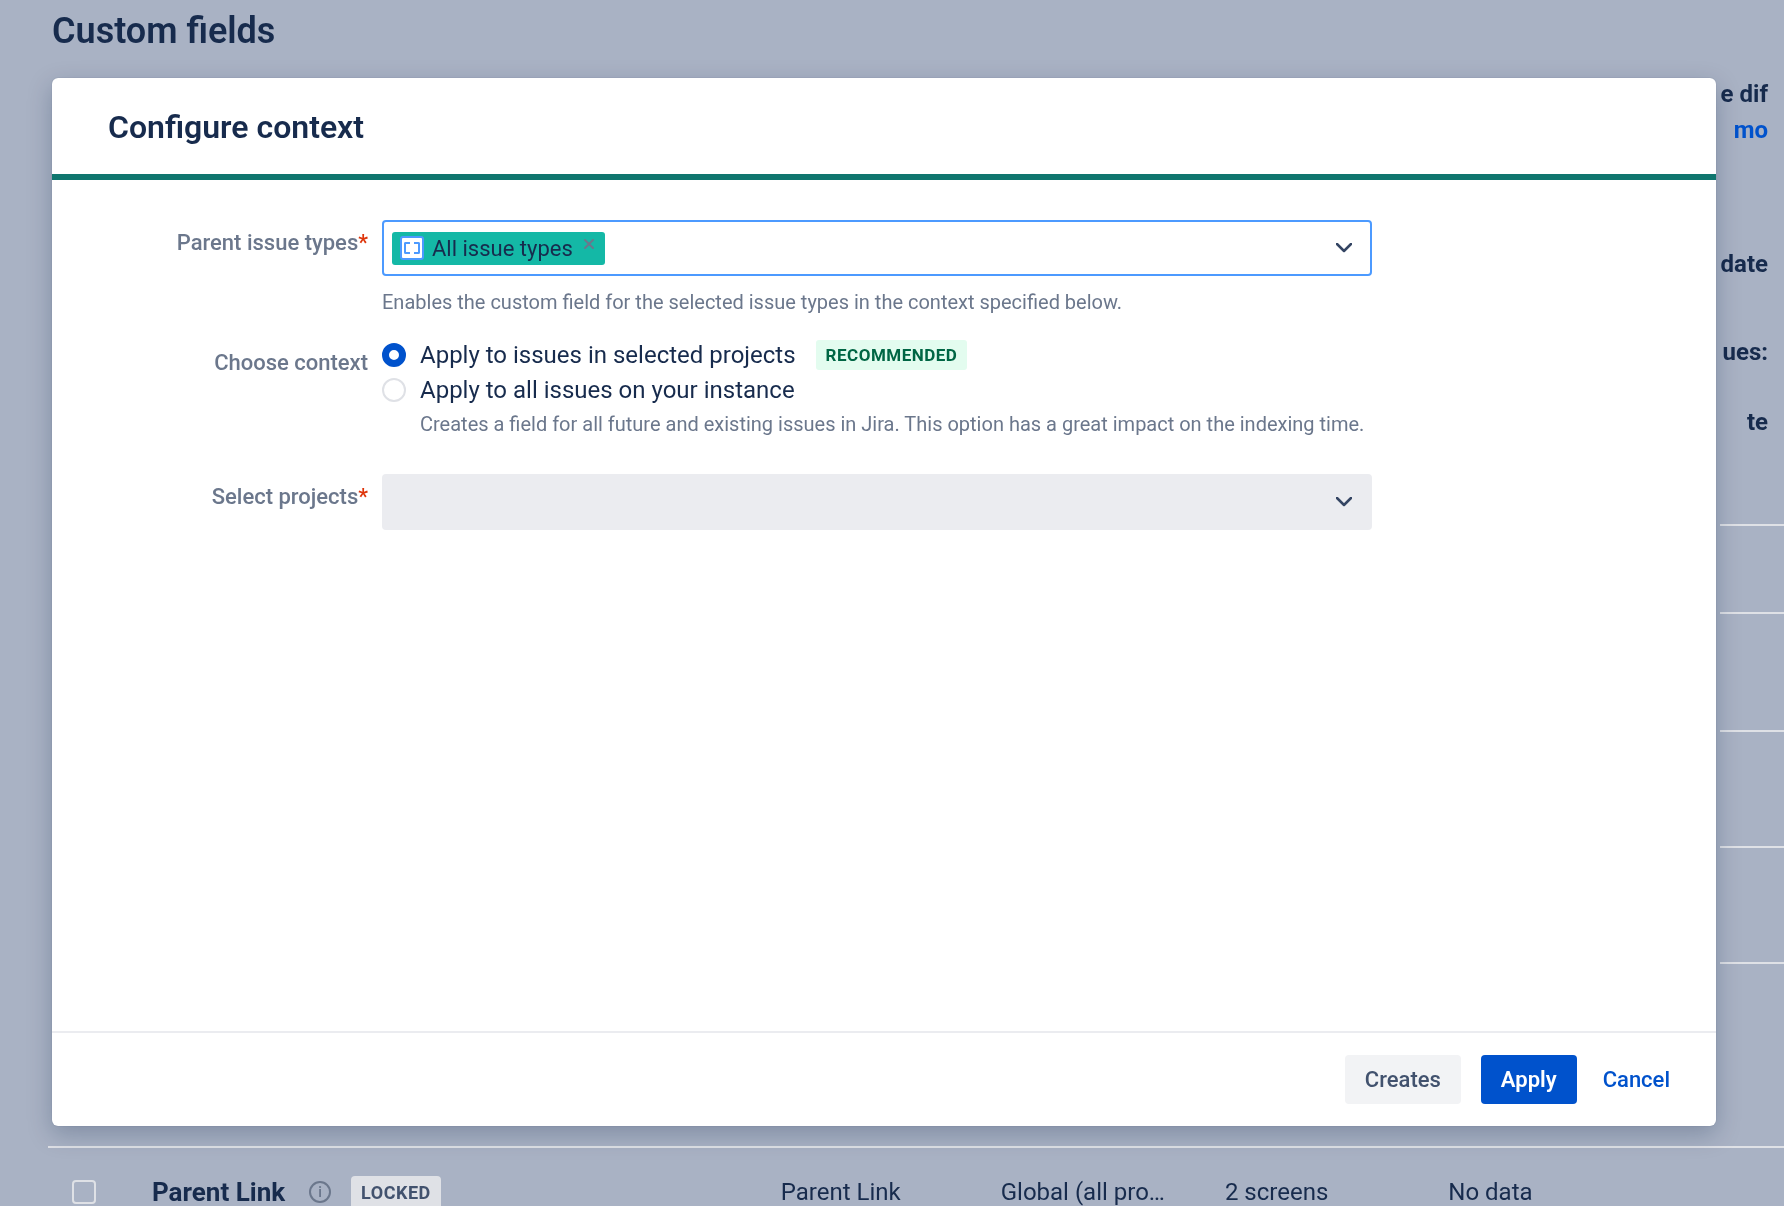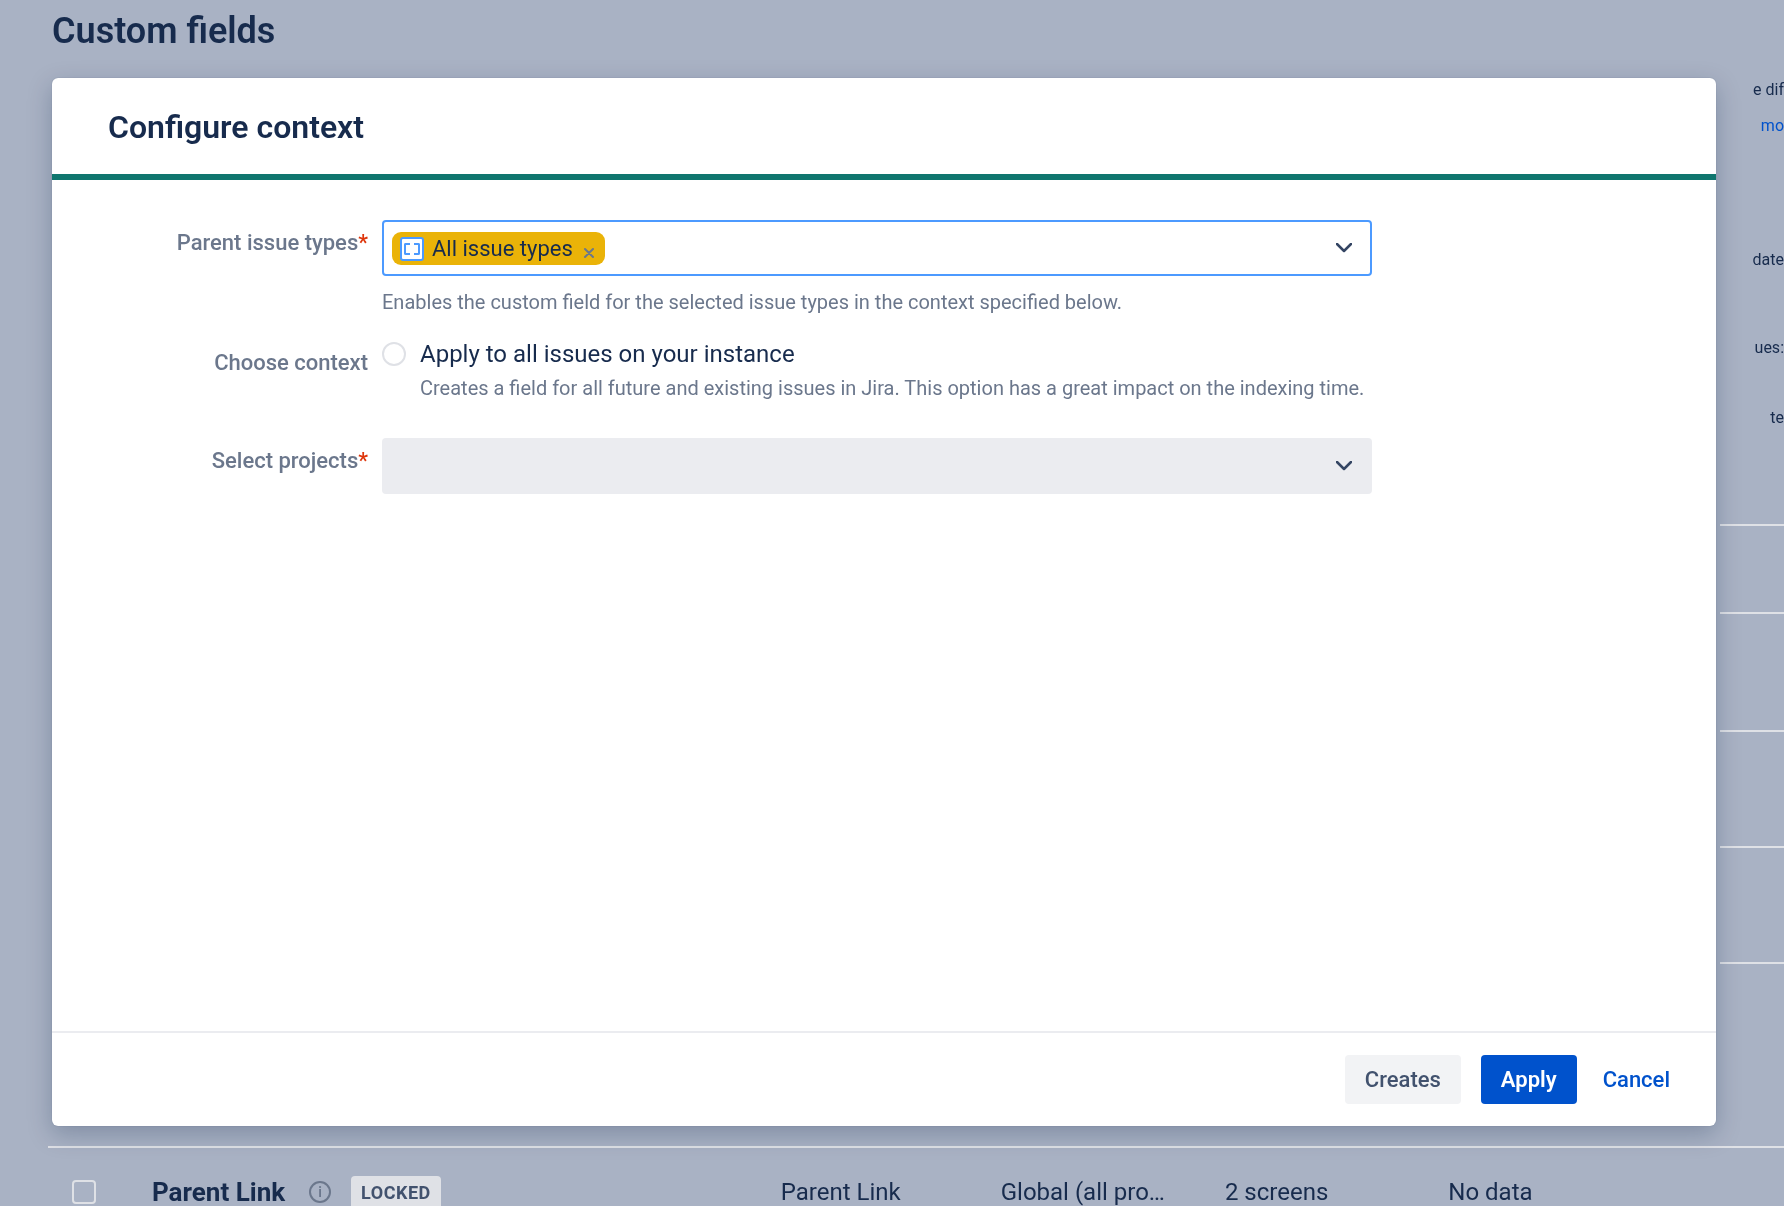--- a/index.html
+++ b/index.html
@@ -30,23 +30,24 @@
     .bg-title {
       position: absolute;
       left: 52px;
       top: 10px;
       font-size: 36px;
       font-weight: 600;
       color: #172B4D;
     }
     .bg-side-text {
       position: absolute;
-      right: 0;
-      font-size: 16px;
-      color: #172B4D;
+      right: 16px;
+      font-size: 24px;
+      color: #172B4D;
+      font-weight: bold;
     }
     .bg-link {
       color: #0052CC;
     }
     .bg-row {
       position: absolute;
       left: 48px;
       right: 0;
       bottom: 0;
       height: 60px;
@@ -158,23 +159,23 @@
       transform: translateY(-50%);
       width: 20px;
       height: 20px;
       display:flex;
       align-items:center;
       justify-content:center;
     }
     .chevron svg { display:block; }
     .chip {
       display: inline-flex;
-      align-items: flex-end;
-      background: #eab308;
-      border-radius: 9px;
+      align-items: flex-start;
+      background: #14b8a6;
+      border-radius: 3px;
       padding: 4px 8px;
       gap: 8px;
       font-size: 22px;
       color: #172B4D;
     }
     .chip-icon {
       width: 24px;
       height: 24px;
       background: #fff;
       border: 2px solid #4C9AFF;
@@ -350,20 +351,25 @@
               </svg>
           </span>
         </div>
         <div class="help-text">Enables the custom field for the selected issue types in the context specified below.</div>
       </div>
     </div>
 
     <div class="form-row" style="margin-top:26px">
       <div class="form-label-col">Choose context</div>
       <div class="form-field-col" style="max-width:1220px">
+        <div class="radio-row">
+          <span class="radio-outer checked"></span>
+          <span class="radio-label">Apply to issues in selected projects</span>
+          <span class="badge-recommended">RECOMMENDED</span>
+        </div>
 
         <div class="radio-row">
           <span class="radio-outer"></span>
           <span class="radio-label">Apply to all issues on your instance</span>
         </div>
         <div class="radio-help">Creates a field for all future and existing issues in Jira. This option has a great impact on the indexing time.</div>
       </div>
     </div>
 
     <div class="form-row" style="margin-top:10px">

